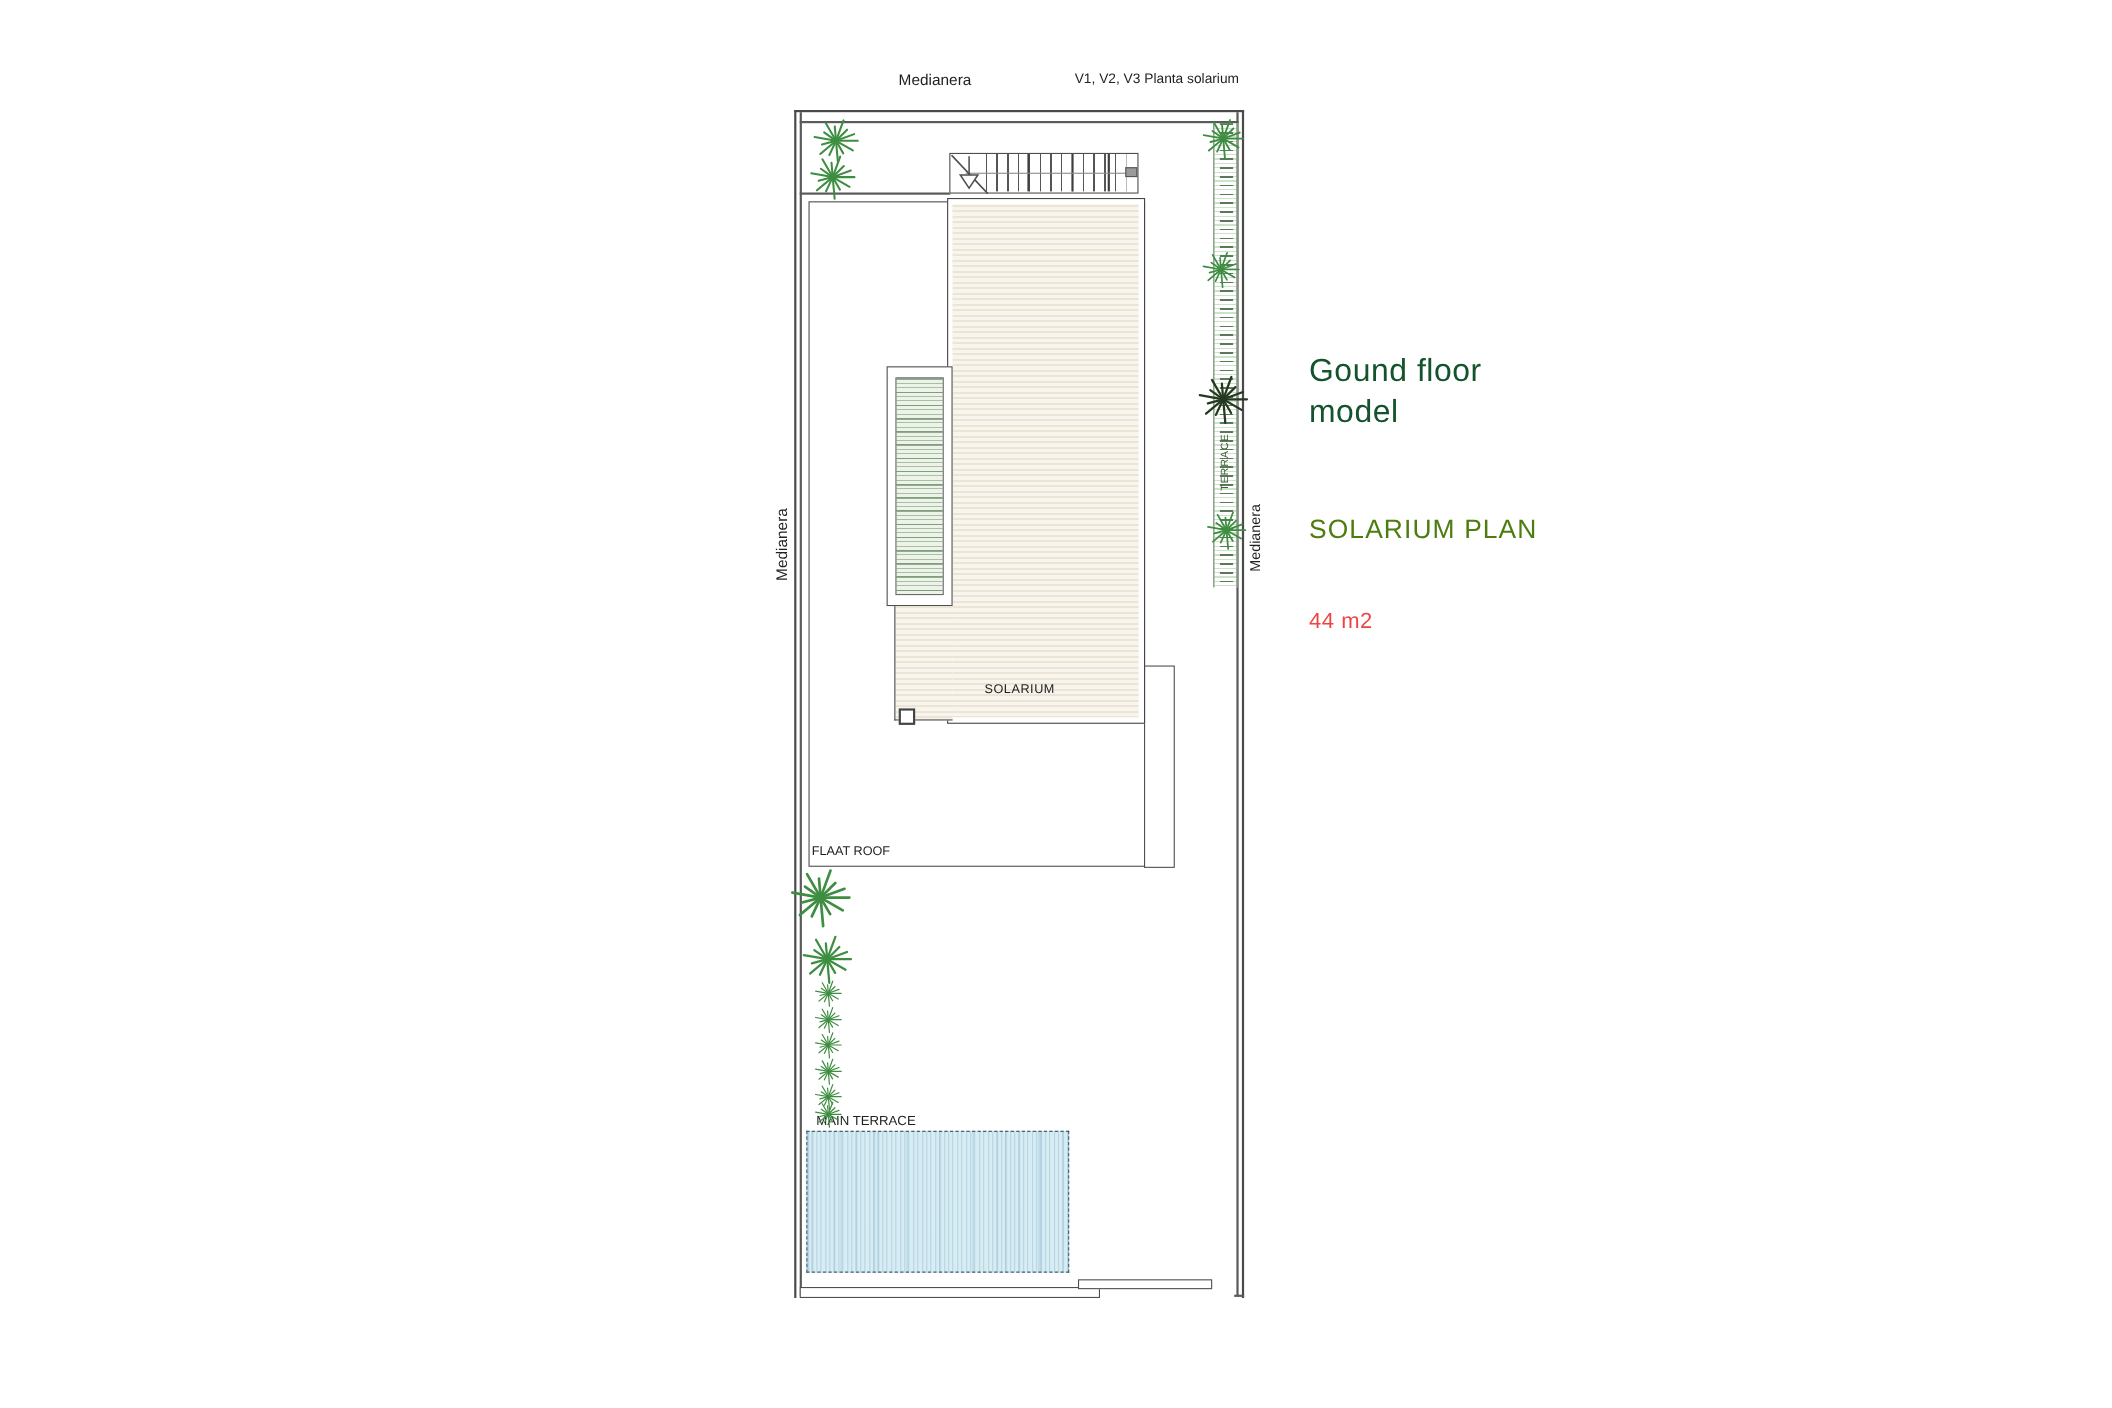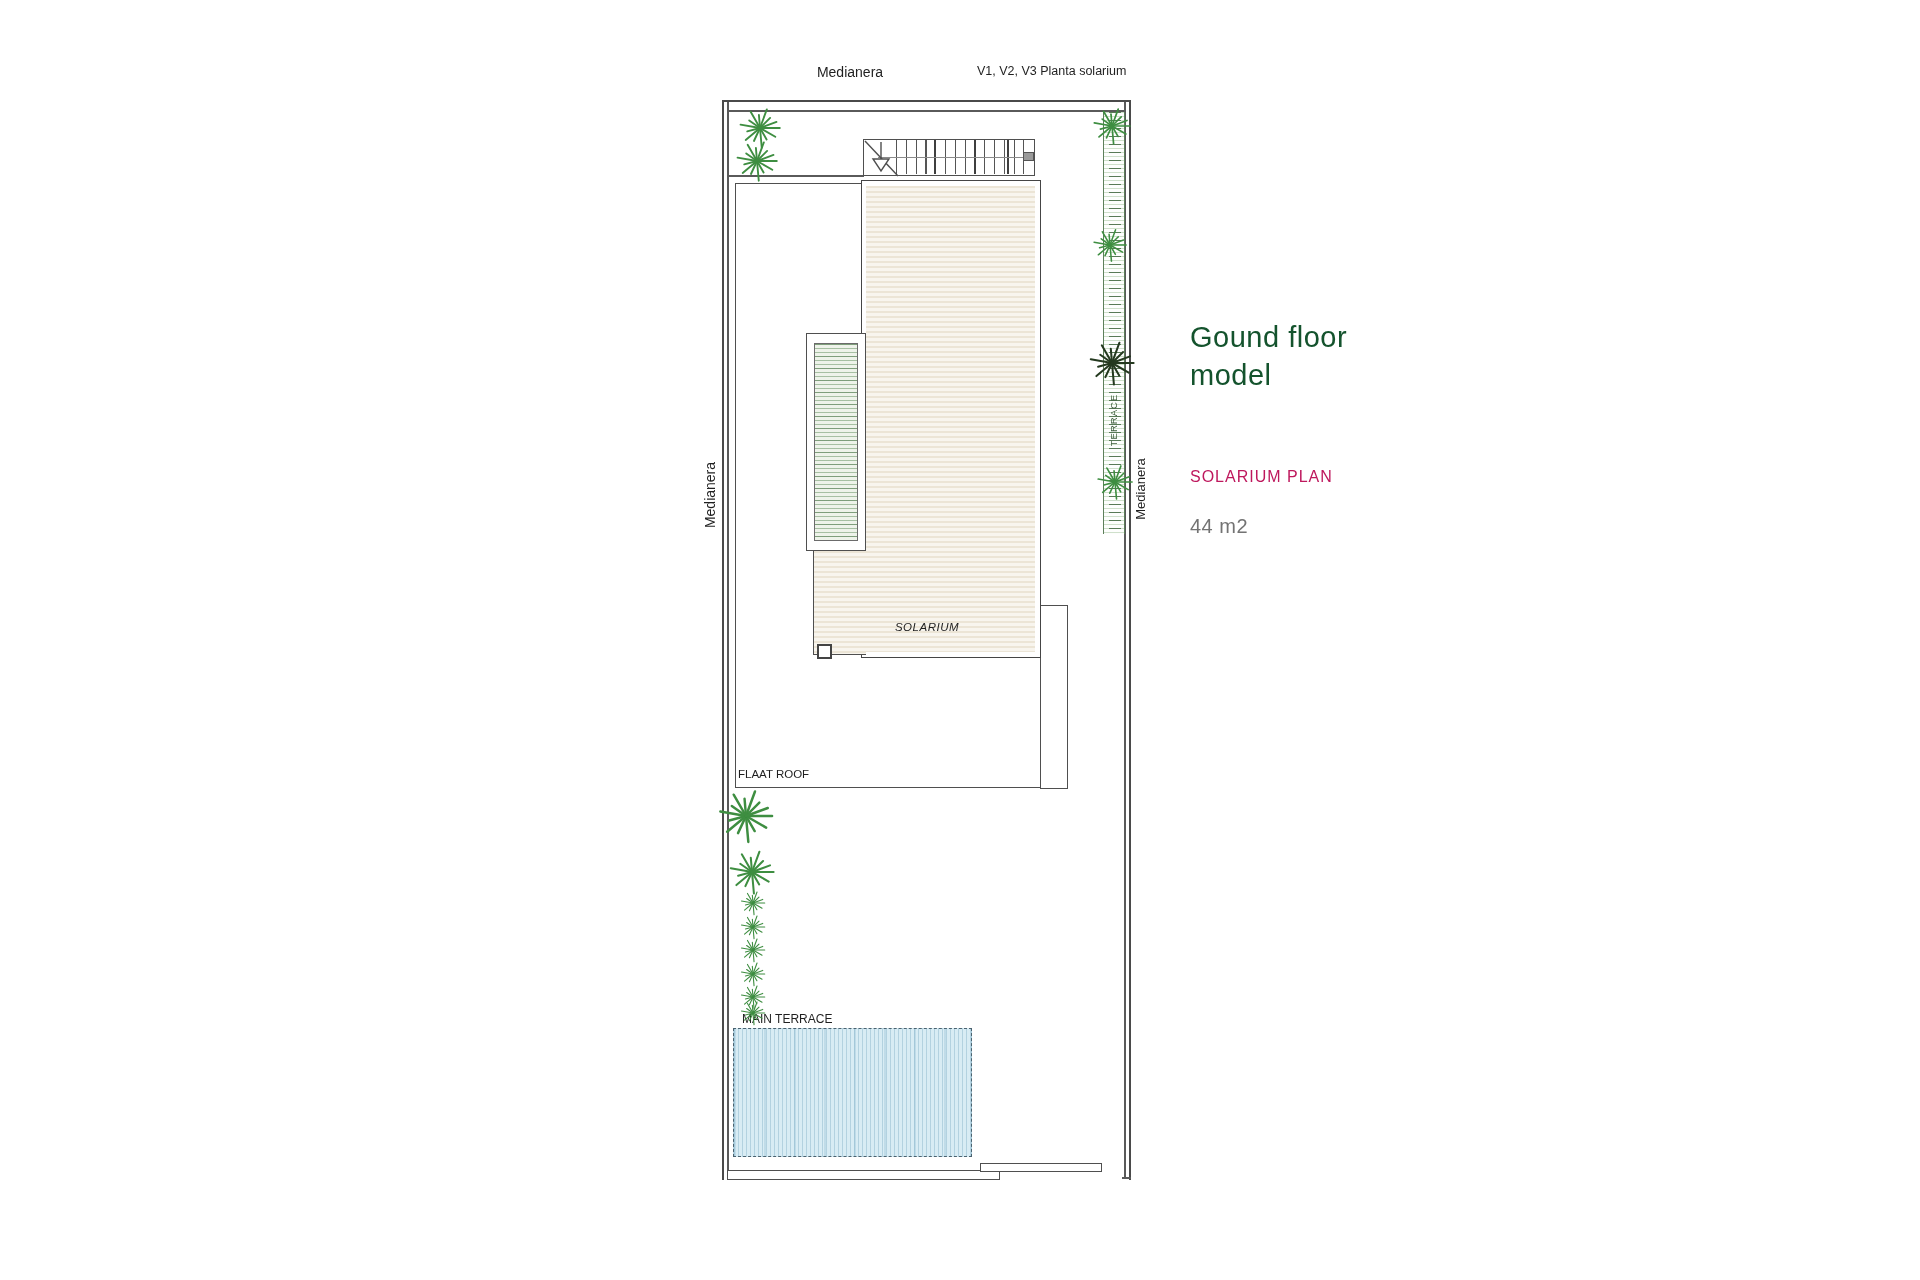--- a/index.html
+++ b/index.html
@@ -35,22 +35,22 @@
   .tread-strong{background:#3f3f3f;}
 
   
   .lbl{color:#1f1f1f;font-size:12px;white-space:nowrap;text-align:center;}
   .lbl-med{color:#1f1f1f;font-size:14px;white-space:nowrap;}
   .rot{transform:rotate(-90deg);text-align:center;}
   .terr-lbl{color:#3d5c3b;font-size:9.5px;letter-spacing:1px;white-space:nowrap;}
 
   
   .side-title{color:#14532d;font-size:29px;line-height:1.32;letter-spacing:.5px;}
-  .side-sub{color:#be185d;font-size:16px;letter-spacing:1px;white-space:nowrap;}
-  .side-area{color:#737373;font-size:20px;letter-spacing:.5px;white-space:nowrap;}
+  .side-sub{color:#4d7c0f;font-size:24px;letter-spacing:1px;white-space:nowrap;}
+  .side-area{color:#ef4444;font-size:20px;letter-spacing:.5px;white-space:nowrap;margin-top:39px;}
 
   .plant{color:#3e8e41;}
   .plant-dark{color:#24391f;}
 </style>
 </head>
 <body>
 
 <svg width="0" height="0" style="position:absolute">
   <defs>
     <g id="plantsym" stroke="currentColor" stroke-width="1.7" stroke-linecap="round" fill="none">
@@ -101,21 +101,21 @@
       <line x1="17" y1="2" x2="17" y2="19" stroke="#4f4f4f" stroke-width="1.4"></line>
       <polygon points="9,19 25,19 17,31" fill="#ffffff" stroke="#4f4f4f" stroke-width="1.4"></polygon>
     </svg>
   </div>
 
   <div class="abs box" style="left:806px;top:333px;width:60px;height:218px;"></div>
   <div class="abs pergola-tex" style="left:814px;top:343px;width:44px;height:198px;"></div>
 
   <div class="abs deck-tex" style="left:813px;top:551px;width:53px;height:104px;border-left:1.5px solid #4f4f4f;border-bottom:1.5px solid #4f4f4f;"></div>
   <div class="abs" style="left:817px;top:644px;width:15px;height:15px;background:#fff;border:2px solid #444;"></div>
-  <div class="abs lbl" style="left:862px;top:621px;width:130px;text-align:center;font-size:11.5px;letter-spacing:.5px;font-style:italic;">SOLARIUM</div>
+  <div class="abs lbl" style="left:862px;top:621px;width:130px;text-align:center;font-size:11.5px;letter-spacing:.5px;">SOLARIUM</div>
 
   <div class="abs hedge-tex" style="left:1103px;top:112px;width:22px;height:422px;">
     <div class="abs hedge-dash" style="left:5px;top:0;width:12px;height:422px;"></div>
   </div>
   <div class="abs terr-lbl rot" style="left:1079px;top:414px;width:70px;height:12px;">TERRACE</div>
 
 
   <div class="abs lbl" style="left:742px;top:1012px;font-size:12px;">MAIN TERRACE</div>
   <div class="abs pool-tex" style="left:733px;top:1028px;width:239px;height:129px;"></div>
 

